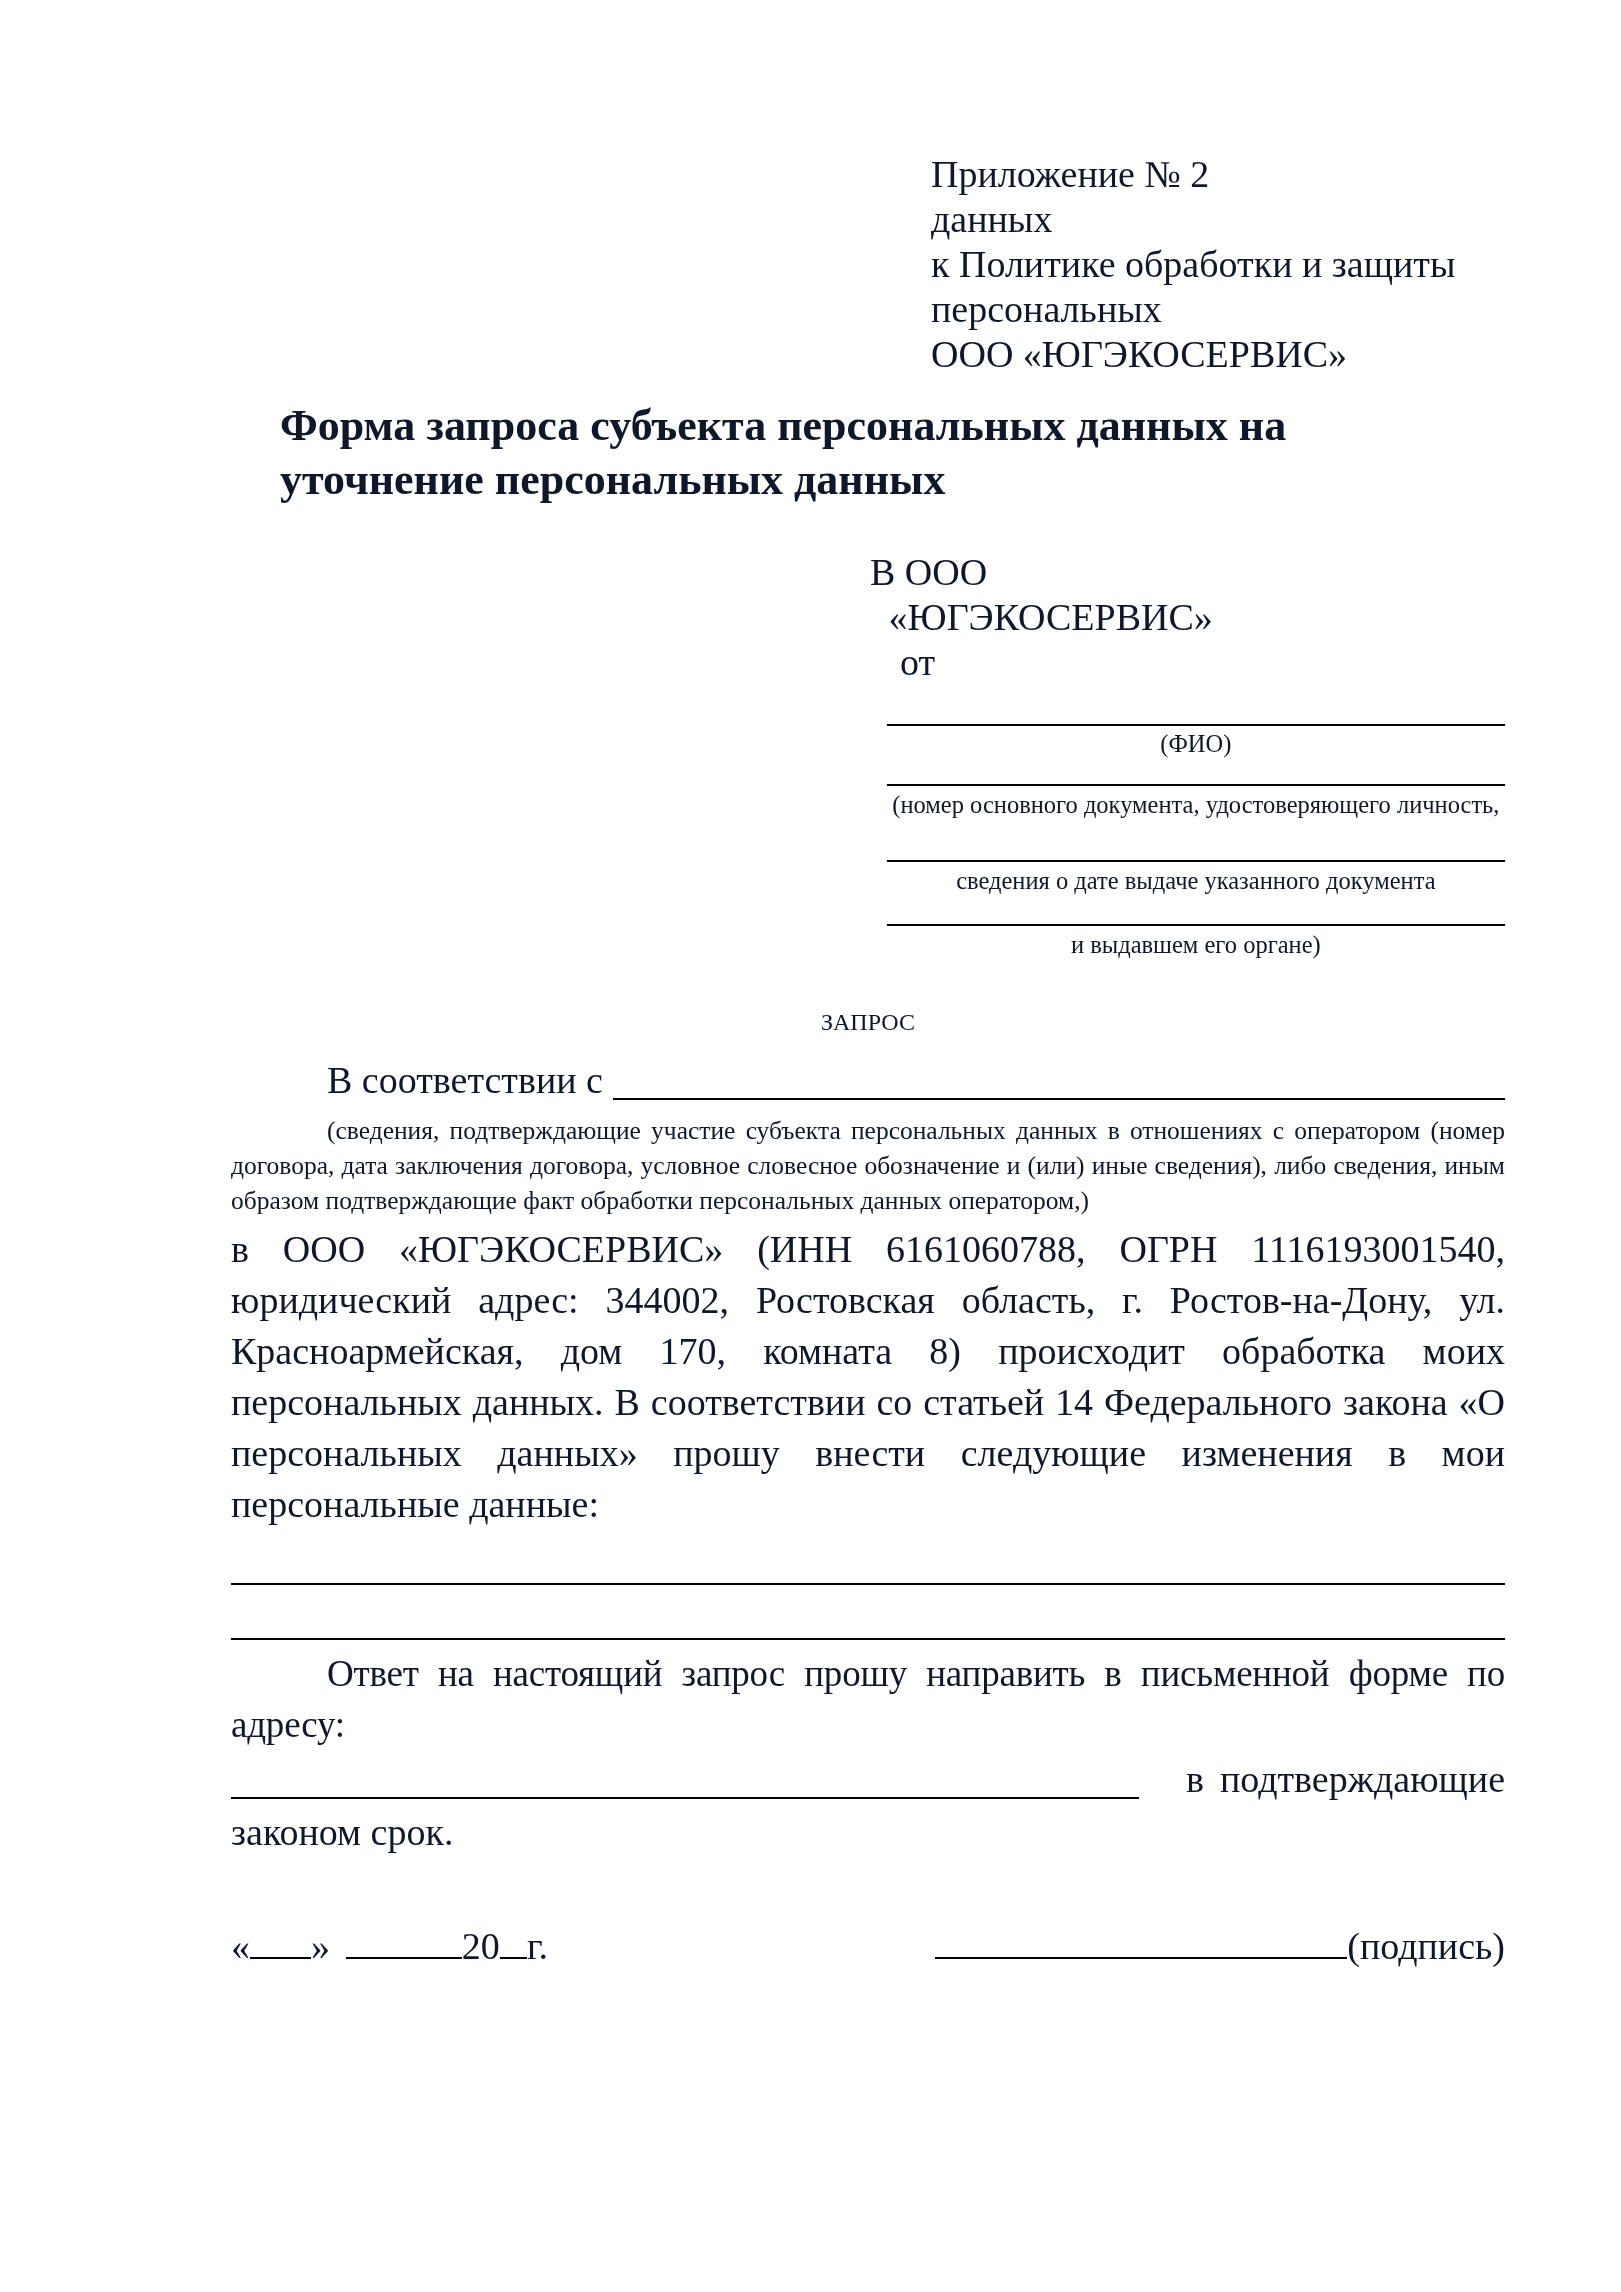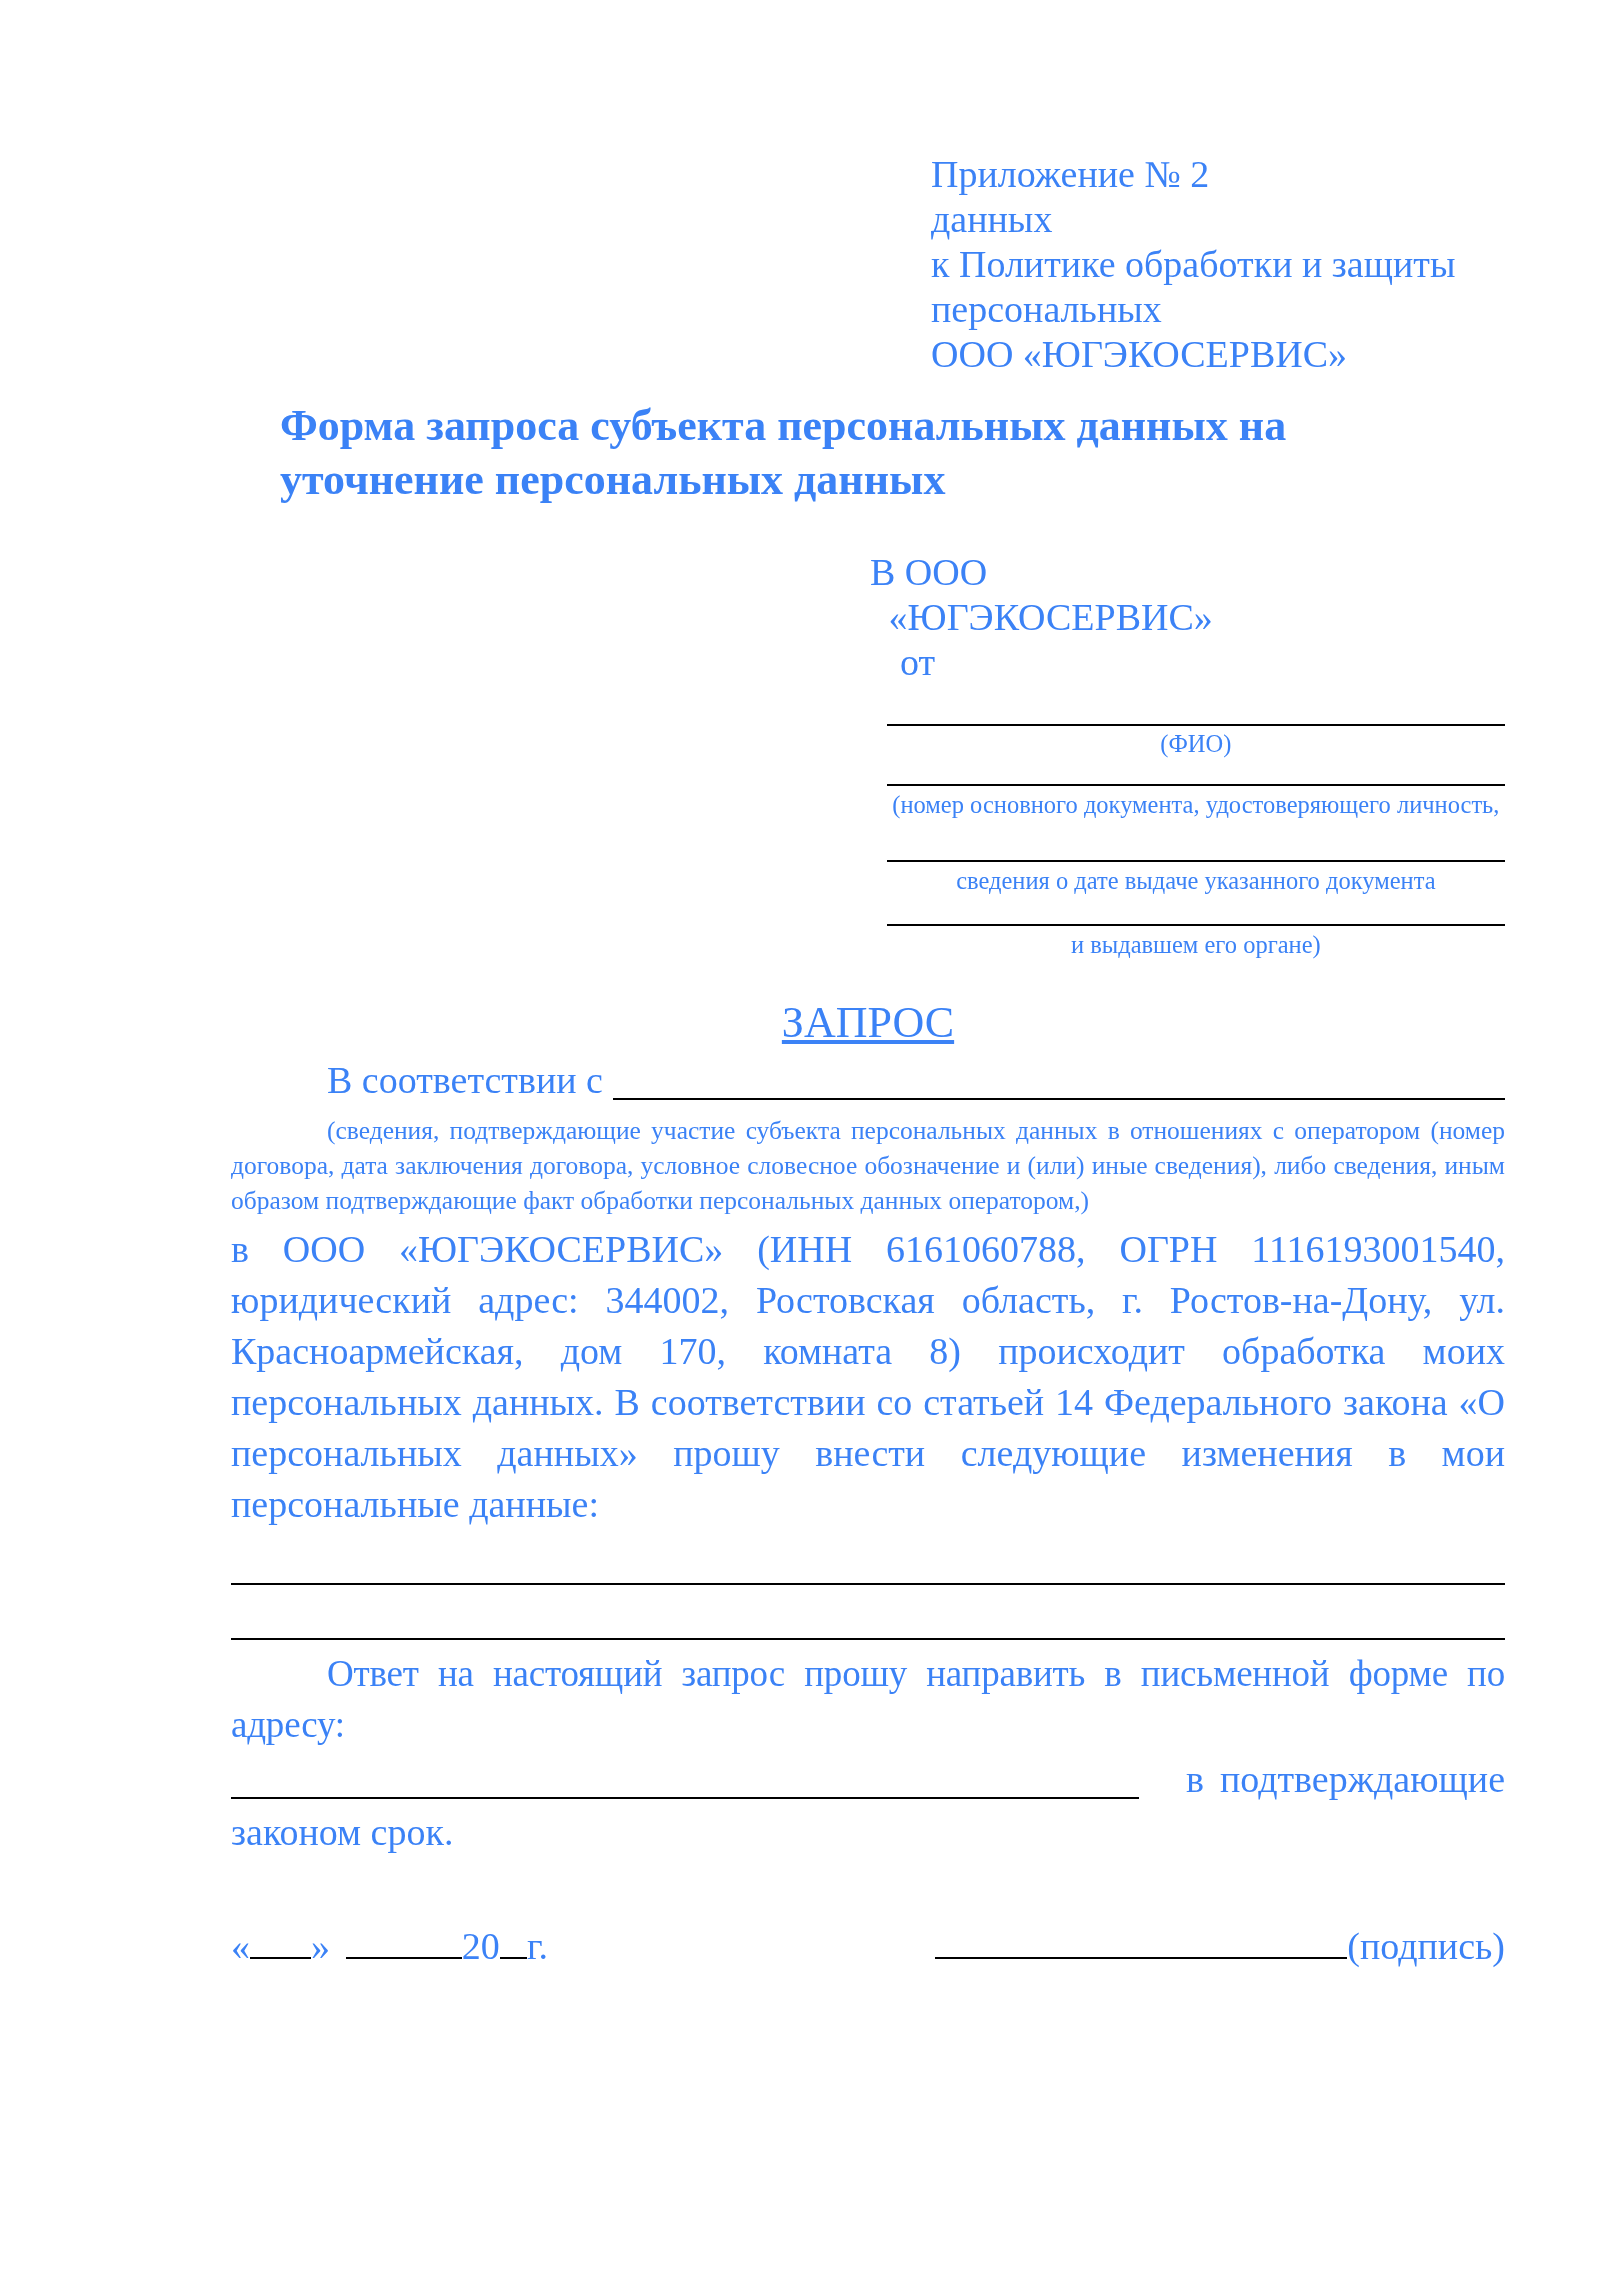--- a/index.html
+++ b/index.html
@@ -1,17 +1,17 @@
 <!DOCTYPE html>
 <html><head>
 <meta charset="utf-8">
 <style>
   html,body{margin:0;padding:0;background:#888;}
   .page{
-    width:1621px;height:2293px;background:#ffffff;color:#3b82f6;
+    width:1621px;height:2293px;background:#ffffff;color:#0f172a;
     font-family:"Liberation Serif","DejaVu Serif",serif;
     position:relative;box-sizing:border-box;overflow:hidden;
   }
   .content{
     box-sizing:border-box;
     padding:152px 116px 0 231px; 
     width:100%;height:100%;
   }
   
   .header-block{margin-left:700px;font-size:38px;line-height:45px;}
@@ -24,21 +24,21 @@
   .addressee{margin-top:43px;margin-left:639px;width:635px;font-size:38px;line-height:45px;}
   .addr-l2{padding-left:18.6px;}
   .addr-l3{padding-left:30px;}
   .field-line{margin-left:16.7px;border-bottom:2.9px solid #000;height:0;}
   .fl-1{margin-top:39px;}
   .fl-2{margin-top:25.5px;}
   .fl-3{margin-top:41px;}
   .fl-4{margin-top:29px;}
   .field-caption{font-size:24.5px;line-height:29px;margin-top:3.9px;text-align:center;padding-left:16.7px;}
   
-  .request-heading{margin-top:41px;text-align:center;font-size:44px;line-height:45px;text-decoration:underline;}
+  .request-heading{margin-top:41px;text-align:center;font-size:24px;line-height:45px;}
   .intro-row{margin-top:11.8px;display:flex;align-items:flex-end;font-size:38px;line-height:49px;}
   .intro-text{padding-left:96px;white-space:nowrap;padding-right:9.8px;}
   .intro-line{flex:1;border-bottom:2.9px solid #000;margin-bottom:5.9px;}
   .footnote{margin-top:7.8px;font-size:25.5px;line-height:35px;text-align:justify;text-indent:96px;}
   .body-par{margin-top:5.9px;font-size:38px;line-height:51px;text-align:justify;}
   .rule-line{border-bottom:2.9px solid #000;height:53px;}
   .answer-par{
     margin-top:7.8px;font-size:37px;line-height:51px;text-indent:96px;
     text-align:justify;text-align-last:justify;letter-spacing:-0.2px;
   }

